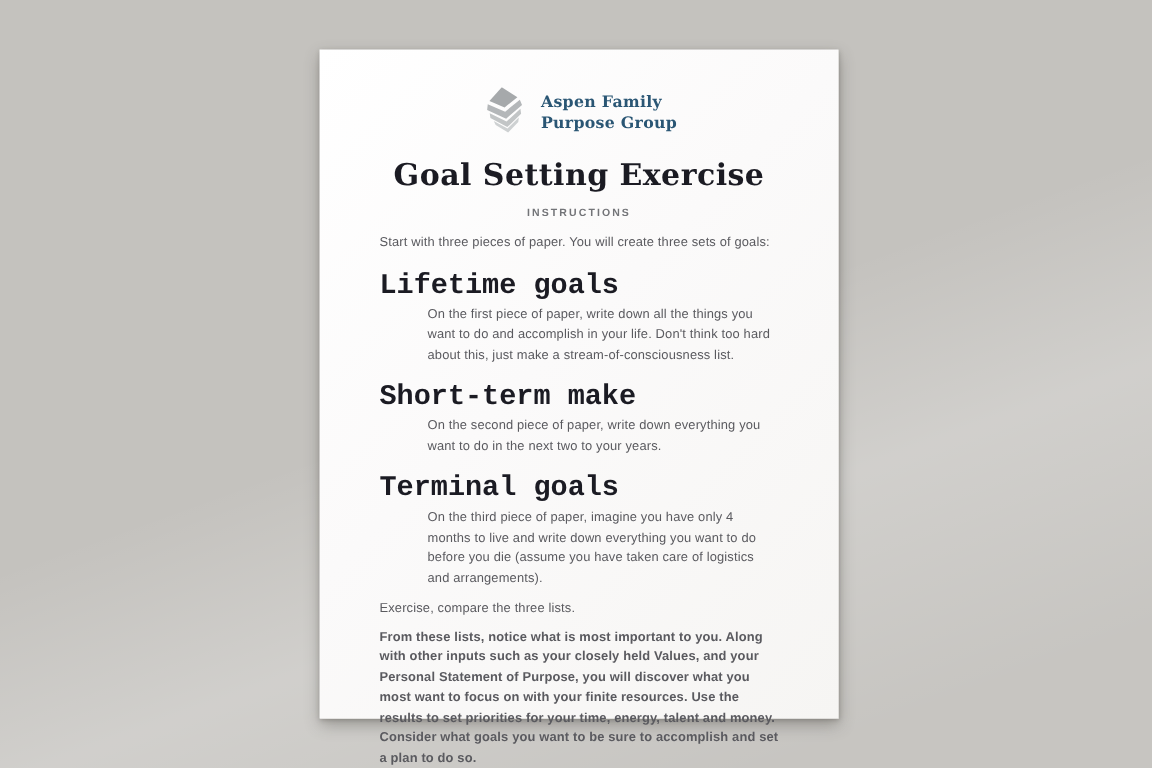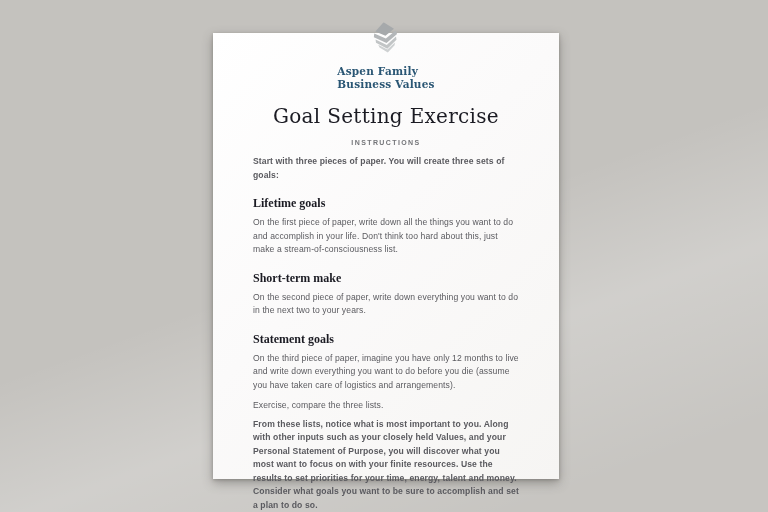--- a/index.html
+++ b/index.html
@@ -15,69 +15,68 @@
     position: absolute;
     left: 213px; top: 33px;
     width: 346px; height: 446px;
     background: linear-gradient(135deg, #ffffff 0%, #fbfafa 45%, #f6f5f3 100%);
     box-shadow: 0 4px 10px rgba(85,82,78,0.45), 0 1px 3px rgba(85,82,78,0.35);
     padding: 26px 40px 0 40px;
   }
   .logo-row {
     display: flex;
     align-items: center;
-    justify-content: flex-end;
+    justify-content: center;
     gap: 8px;
     height: 33px;
-    flex-direction: column;
   }
   .leaf { transform: rotate(-8deg); }
   .brand-name {
     font-family: "DejaVu Serif", "Liberation Serif", serif;
     font-weight: bold;
     font-size: 10.5px;
     line-height: 1.3;
     color: #2a5674;
     letter-spacing: 0.2px;
     text-align: left;
   }
   .page-title {
     margin-top: 12px;
     text-align: center;
     font-family: "DejaVu Serif", "Liberation Serif", serif;
-    font-weight: normal;
+    font-weight: bold;
     font-size: 20px;
     line-height: 25px;
     color: #1b1b23;
     letter-spacing: 0.3px;
   }
   .kicker {
     margin-top: 10px;
     text-align: center;
     font-size: 7px;
     letter-spacing: 1.4px;
     color: #737478;
     font-weight: bold;
   }
   .body-text {
     font-size: 8.6px;
     line-height: 13.5px;
     color: #5a5a5f;
     letter-spacing: 0.1px;
   }
-  .intro { margin-top: 9px; font-weight: bold; }
+  .intro { margin-top: 9px; }
   .section-heading {
     margin-top: 13px;
-    font-family: Liberation Serif, serif;
+    font-family: Liberation Mono, monospace;
     font-weight: bold;
-    font-size: 12px;
+    font-size: 19px;
     line-height: 17px;
     color: #1b1b23;
   }
-  .section-body { margin-top: 4px; }
+  .section-body { margin-top: 4px; margin-left: 32px; }
   .closing-1 { margin-top: 7px; }
   .closing-2 { margin-top: 5px; font-weight: bold; }
   .tagline {
     margin-top: 15px;
     text-align: center;
     font-family: "DejaVu Serif", "Liberation Serif", serif;
     font-weight: bold;
     font-size: 12.5px;
     line-height: 15px;
     color: #1b1b23;
@@ -92,37 +91,37 @@
     <span class="leaf">
       <svg width="32" height="31" viewBox="0 0 34 33" aria-hidden="true">
         <path d="M17 0 L27 8.5 L17 14.5 L7 8.5 Z" fill="#a6a9ab"></path>
         <path d="M5.5 10.5 L17 17.5 L28.5 10.5 L29.5 14.5 L17 22.5 L4.5 14.5 Z" fill="#b4b7b9"></path>
         <path d="M6 17 L17 24.5 L28 17 L28 20.5 L17 28.5 L6 20.5 Z" fill="#c2c5c6"></path>
         <path d="M8 23 L17 29.5 L26 23 L25.2 26 L17 32.5 L9 26 Z" fill="#ced1d2"></path>
       </svg>
     </span>
     <span class="brand-name">
       <span>Aspen Family</span><br>
-      <span>Business Values</span>
+      <span>Purpose Group</span>
     </span>
   </div>
 
   <h1 class="page-title">Goal Setting Exercise</h1>
 
   <div class="kicker">INSTRUCTIONS</div>
 
   <p class="body-text intro">Start with three pieces of paper. You will create three sets of goals:</p>
 
   <h2 class="section-heading">Lifetime goals</h2>
   <p class="body-text section-body">On the first piece of paper, write down all the things you want to do and accomplish in your life. Don't think too hard about this, just make a stream-of-consciousness list.</p>
 
   <h2 class="section-heading">Short-term make</h2>
   <p class="body-text section-body">On the second piece of paper, write down everything you want to do in the next two to your years.</p>
 
-  <h2 class="section-heading">Statement goals</h2>
-  <p class="body-text section-body">On the third piece of paper, imagine you have only 12 months to live and write down everything you want to do before you die (assume you have taken care of logistics and arrangements).</p>
+  <h2 class="section-heading">Terminal goals</h2>
+  <p class="body-text section-body">On the third piece of paper, imagine you have only 4 months to live and write down everything you want to do before you die (assume you have taken care of logistics and arrangements).</p>
 
   <p class="body-text closing-1">Exercise, compare the three lists.</p>
   <p class="body-text closing-2">From these lists, notice what is most important to you. Along with other inputs such as your closely held Values, and your Personal Statement of Purpose, you will discover what you most want to focus on with your finite resources. Use the results to set priorities for your time, energy, talent and money. Consider what goals you want to be sure to accomplish and set a plan to do so.</p>
 
   <div class="tagline">Empowering family businesses of all sizes</div>
 
 </div>
 
 </body></html>

